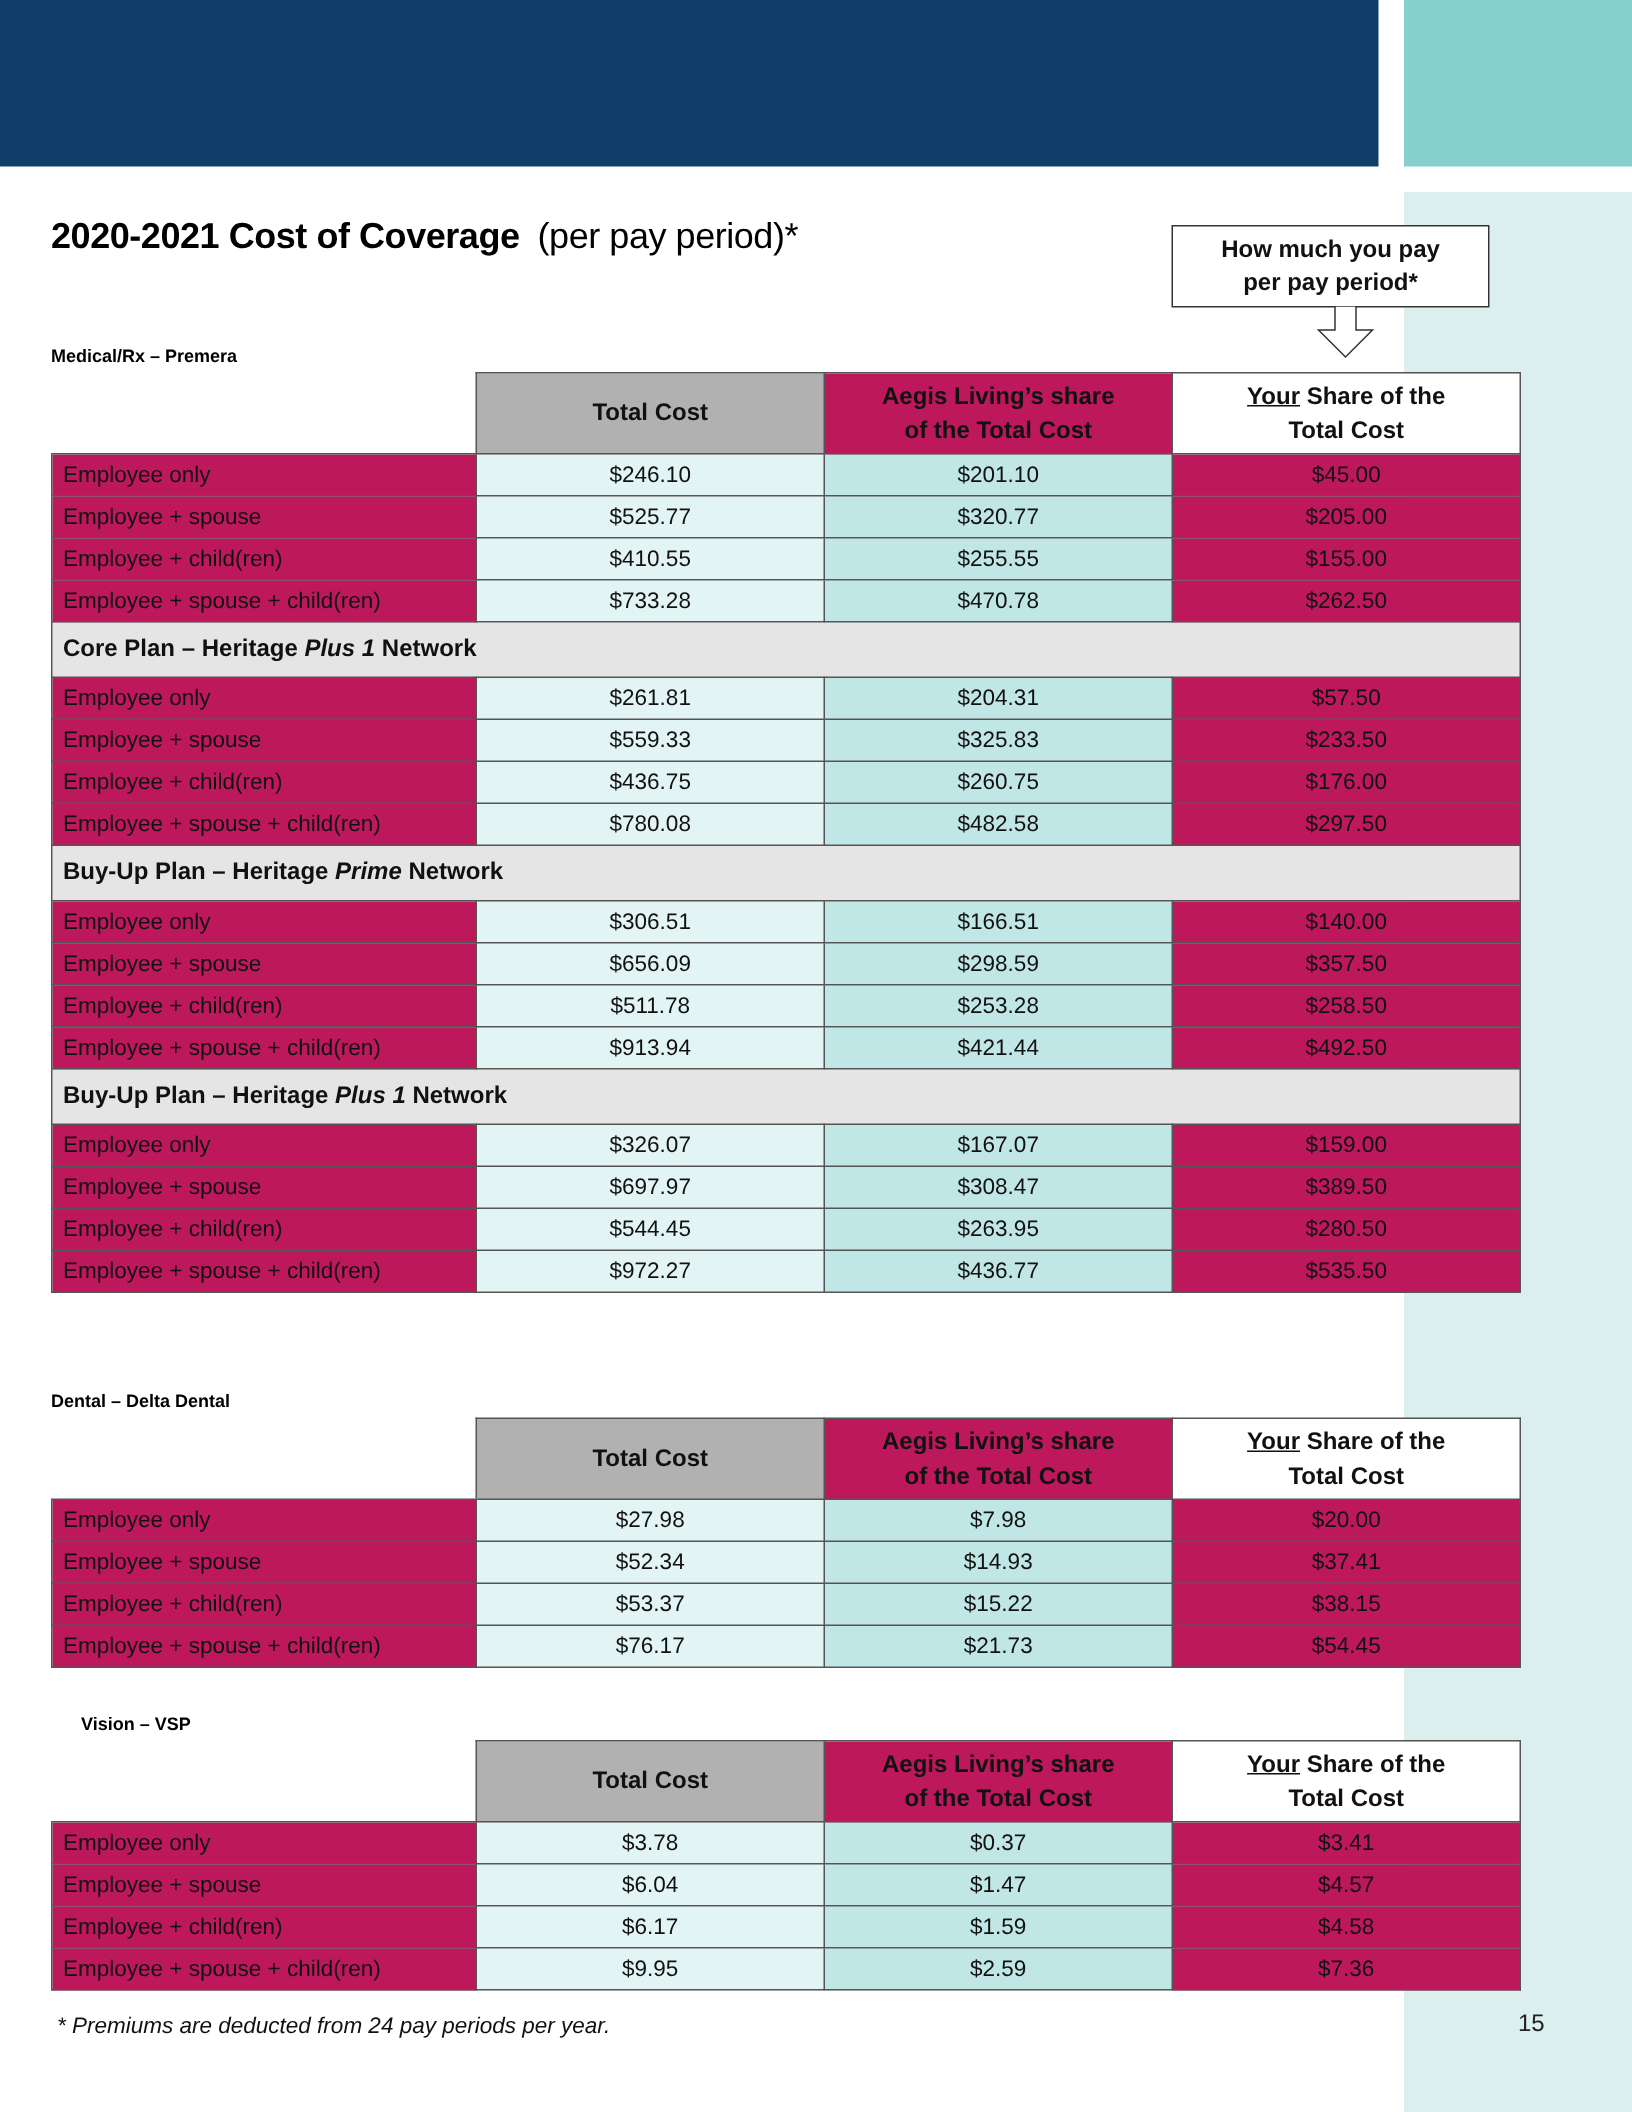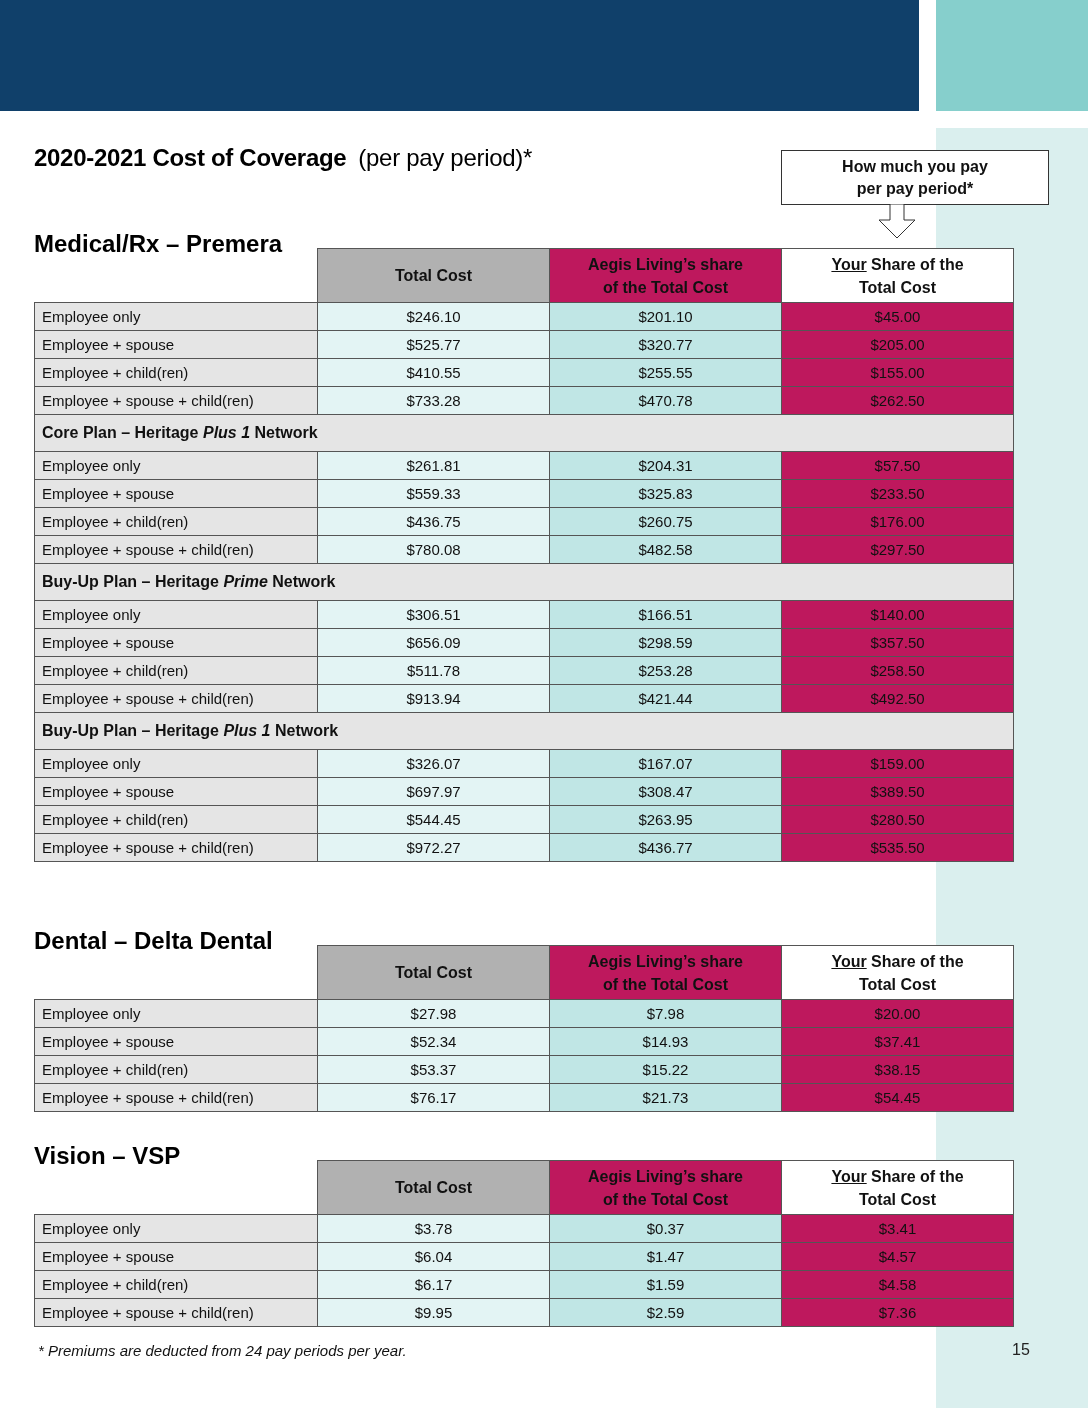--- a/index.html
+++ b/index.html
@@ -7,42 +7,42 @@
   body { position: relative; font-family: "Liberation Sans", "DejaVu Sans", sans-serif; color: #111; }
 
   .top-bar { position: absolute; left: 0; top: 0; width: 919px; height: 111px; background: #10406a; }
   .top-accent { position: absolute; left: 936px; top: 0; width: 152px; height: 111px; background: #86cfcc; }
   .side-stripe { position: absolute; left: 936px; top: 128px; width: 152px; height: 1280px; background: #daefee; }
 
   .page-title { position: absolute; left: 34px; top: 144px; font-size: 24px; color: #000; white-space: nowrap; letter-spacing: -0.3px; }
   .page-title .bold { font-weight: bold; }
   .page-title .normal { font-weight: normal; margin-left: 12px; }
 
-  .callout { position: absolute; left: 781px; top: 150px; width: 268px; height: 55px; border: 1px solid #333; background: #fff;
+  .callout { position: absolute; left: 781px; top: 150px; width: 212px; height: 55px; border: 1px solid #333; background: #fff;
              display: flex; align-items: center; justify-content: center; text-align: center; font-weight: bold; font-size: 16px; line-height: 22px; z-index: 2; }
   .arrow { position: absolute; left: 877px; top: 204px; width: 40px; height: 36px; z-index: 2; }
 
-  .section-label { position: absolute; left: 34px; font-weight: bold; font-size: 24px; color: #000; }
+  .section-label { position: absolute; left: 34px; font-weight: bold; font-size: 12px; color: #000; }
 
   table.cost { position: absolute; left: 34px; border-collapse: collapse; font-size: 15px; table-layout: fixed; z-index: 1; }
   table.cost col.c0 { width: 283px; }
   table.cost col.c1 { width: 232px; }
   table.cost col.c2 { width: 232px; }
   table.cost col.c3 { width: 232px; }
   table.cost th, table.cost td { border: 1px solid #555; }
   table.cost thead th { height: 54px; font-size: 16px; font-weight: bold; text-align: center; line-height: 23px; }
   table.cost thead th.blank { border: none; border-bottom: 1px solid #555; background: transparent; }
   th.h-total { background: #b1b1b1; }
   th.h-aegis { background: #be185d; }
   th.h-your { background: #ffffff; }
   th.h-your u { text-decoration: underline; }
   tr.group td { background: #e5e5e5; height: 37px; font-weight: bold; font-size: 16px; padding-left: 7px; text-align: left; }
   tr.group td i { font-style: italic; }
   tbody tr.row td { height: 28px; text-align: center; }
-  tbody tr.row td.tier { text-align: left; padding-left: 7px; background: #e5e5e5; }
+  tbody tr.row td.tier { text-align: left; padding-left: 7px; background: #be185d; }
   tbody tr.row td.total { background: #e3f4f4; }
   tbody tr.row td.aegis { background: #c0e6e5; }
   tbody tr.row td.your { background: #be185d; }
 
   .footnote { position: absolute; left: 38px; top: 1342px; font-size: 15px; font-style: italic; font-weight: normal; color: #111; }
   .page-number { position: absolute; left: 1012px; top: 1341px; font-size: 16px; color: #222; }
 </style>
 </head>
 <body>
 
@@ -223,21 +223,21 @@
       </tr>
       <tr class="row">
         <td class="tier">Employee + spouse + child(ren)</td>
         <td class="total">$76.17</td>
         <td class="aegis">$21.73</td>
         <td class="your">$54.45</td>
       </tr>
     </tbody>
 </table>
 
-<div class="section-label" style="top:1142px;">Vision – VSP</div>
+<div class="section-label" style="top:1142px;margin-left:20px;">Vision – VSP</div>
 <table class="cost" style="top:1160px;">
   <colgroup>
       <col class="c0">
       <col class="c1">
       <col class="c2">
       <col class="c3">
     </colgroup>
   <thead>
     <tr>
       <th class="blank"></th>

